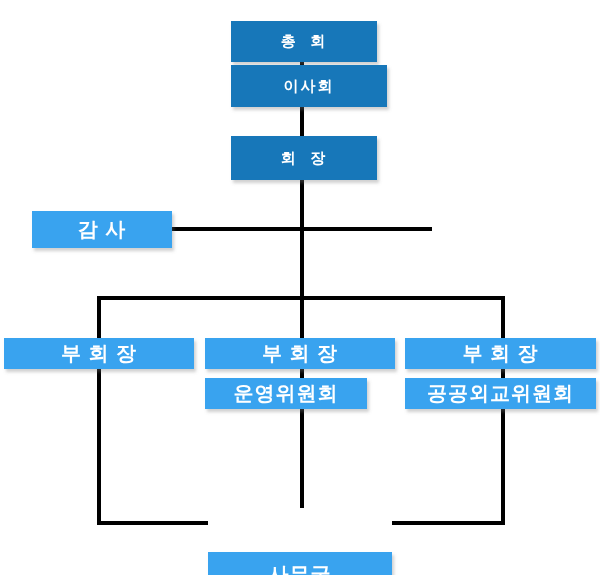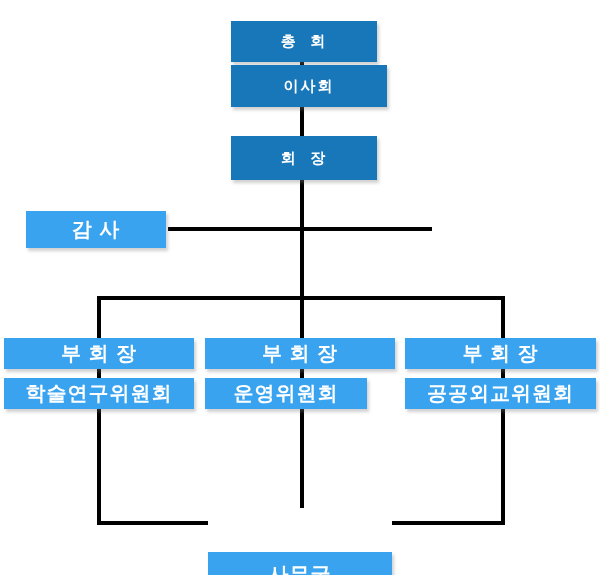--- a/index.html
+++ b/index.html
@@ -36,21 +36,21 @@
   .light { background: #39a3ef; }
   .fs-top { font-size: 15px; letter-spacing: 2px; text-align: right; }
   .fs-std { font-size: 20px; letter-spacing: 1px; }
 
   
   .n-assembly  { left: 231px; top: 21px;  width: 146px; height: 41px; }
   .n-board     { left: 231px; top: 65px;  width: 156px; height: 42px; }
   .n-president { left: 231px; top: 92px; width: 146px; height: 44px; margin-top: 44px; }
 
   
-  .n-auditor { left: 26px;  top: 211px; width: 140px; height: 37px; }
+  .n-auditor { left: 32px;  top: 211px; width: 140px; height: 37px; }
   .n-advisor { left: 430px; top: 211px; width: 141px; height: 37px; }
 
   
   .n-vp1 { left: 4px;   top: 338px; width: 190px; height: 31px; }
   .n-vp2 { left: 205px; top: 338px; width: 190px; height: 31px; }
   .n-vp3 { left: 405px; top: 338px; width: 191px; height: 31px; }
 
   
   .n-com1 { left: 4px;   top: 378px; width: 190px; height: 31px; }
   .n-com2 { left: 205px; top: 378px; width: 162px; height: 31px; }
@@ -84,19 +84,18 @@
   <div class="node dark fs-top n-assembly">총  회</div>
   <div class="node dark fs-top n-board">이사회</div>
   <div class="node dark fs-top n-president">회  장</div>
 
   <div class="node light fs-std n-auditor">감 사</div>
 
   <div class="node light fs-std n-vp1">부 회 장</div>
   <div class="node light fs-std n-vp2">부 회 장</div>
   <div class="node light fs-std n-vp3">부 회 장</div>
 
-  <div class="node light fs-std n-com1">학술연구위원회</div>
   <div class="node light fs-std n-com2">운영위원회</div>
   <div class="node light fs-std n-com3">공공외교위원회</div>
 
   <div class="node light fs-std n-sec">사무국</div>
 
 </div>
 
 </body></html>

